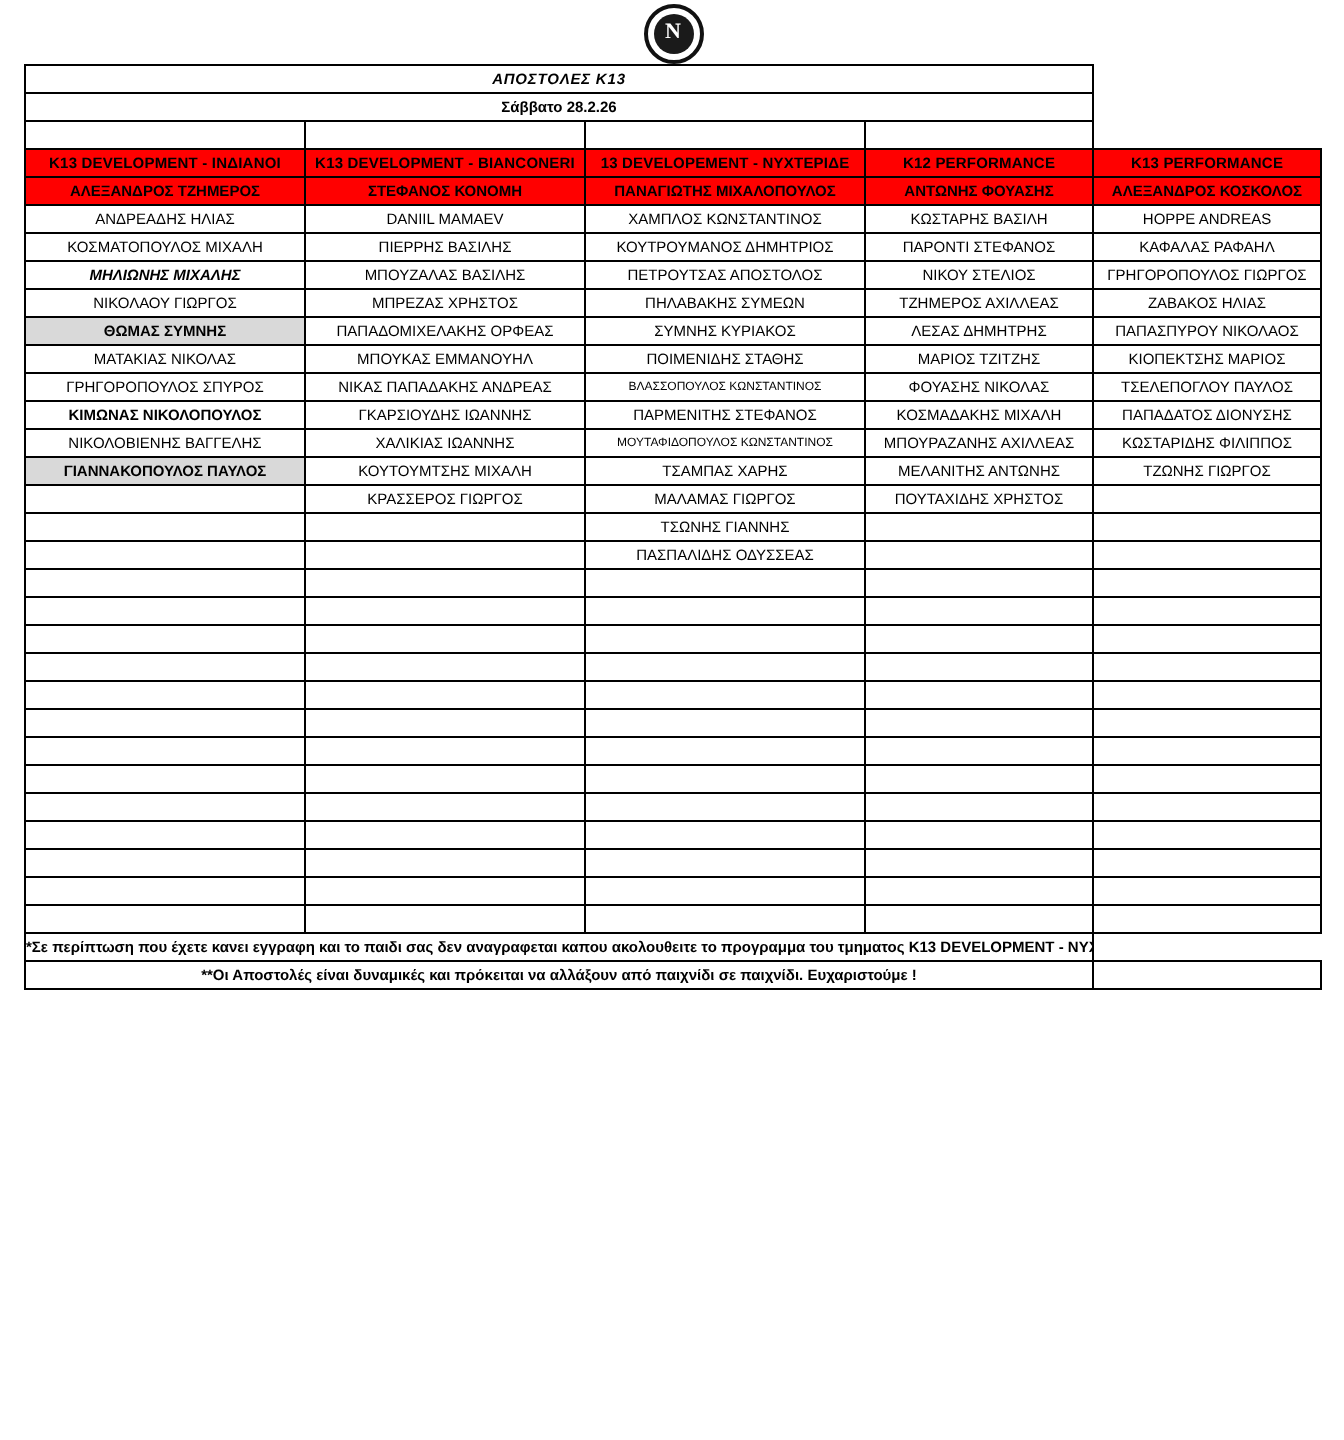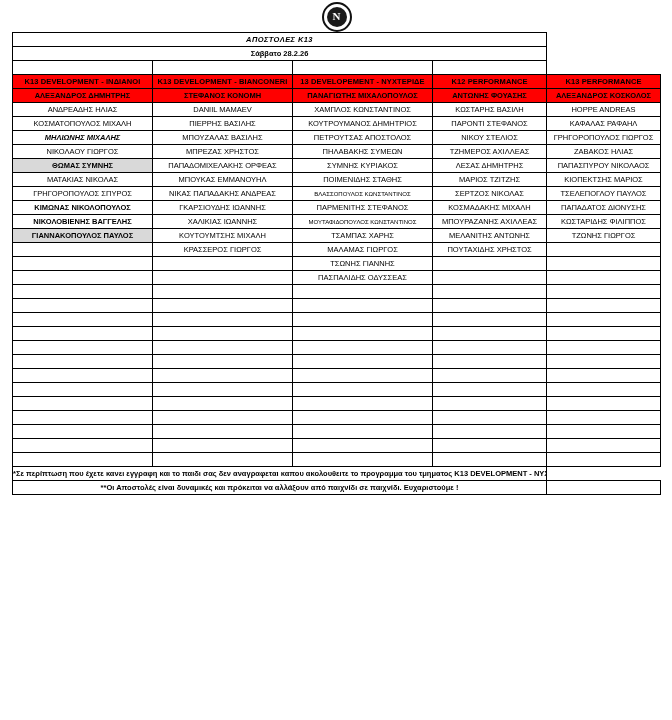--- a/index.html
+++ b/index.html
@@ -179,21 +179,21 @@
           <td class="nb"></td>
         </tr>
         <tr class="hdr-team">
           <td>K13 DEVELOPMENT - ΙΝΔΙΑΝΟΙ</td>
           <td>K13 DEVELOPMENT - BIANCONERI</td>
           <td>13 DEVELOPEMENT - ΝΥΧΤΕΡΙΔΕ</td>
           <td>K12 PERFORMANCE</td>
           <td>K13 PERFORMANCE</td>
         </tr>
         <tr class="hdr-coach">
-          <td>ΑΛΕΞΑΝΔΡΟΣ ΔΗΜΗΤΡΗΣ</td>
+          <td>ΑΛΕΞΑΝΔΡΟΣ ΤΖΗΜΕΡΟΣ</td>
           <td>ΣΤΕΦΑΝΟΣ ΚΟΝΟΜΗ</td>
           <td>ΠΑΝΑΓΙΩΤΗΣ ΜΙΧΑΛΟΠΟΥΛΟΣ</td>
           <td>ΑΝΤΩΝΗΣ ΦΟΥΑΣΗΣ</td>
           <td>ΑΛΕΞΑΝΔΡΟΣ ΚΟΣΚΟΛΟΣ</td>
         </tr>
 
         <tr class="player-row">
           <td>ΑΝΔΡΕΑΔΗΣ ΗΛΙΑΣ</td>
           <td>DANIIL MAMAEV</td>
           <td>ΧΑΜΠΛΟΣ ΚΩΝΣΤΑΝΤΙΝΟΣ</td>
@@ -232,32 +232,32 @@
           <td>ΜΑΤΑΚΙΑΣ ΝΙΚΟΛΑΣ</td>
           <td>ΜΠΟΥΚΑΣ ΕΜΜΑΝΟΥΗΛ</td>
           <td>ΠΟΙΜΕΝΙΔΗΣ ΣΤΑΘΗΣ</td>
           <td>ΜΑΡΙΟΣ ΤΖΙΤΖΗΣ</td>
           <td>ΚΙΟΠΕΚΤΣΗΣ ΜΑΡΙΟΣ</td>
         </tr>
         <tr class="player-row">
           <td>ΓΡΗΓΟΡΟΠΟΥΛΟΣ ΣΠΥΡΟΣ</td>
           <td>ΝΙΚΑΣ ΠΑΠΑΔΑΚΗΣ ΑΝΔΡΕΑΣ</td>
           <td style="font-size:6px;white-space:normal;line-height:1">ΒΛΑΣΣΟΠΟΥΛΟΣ ΚΩΝΣΤΑΝΤΙΝΟΣ</td>
-          <td>ΣΕΡΤΖΟΣ ΝΙΚΟΛΑΣ</td>
+          <td>ΦΟΥΑΣΗΣ ΝΙΚΟΛΑΣ</td>
           <td>ΤΣΕΛΕΠΟΓΛΟΥ ΠΑΥΛΟΣ</td>
         </tr>
         <tr class="player-row">
           <td style="font-weight:bold">ΚΙΜΩΝΑΣ ΝΙΚΟΛΟΠΟΥΛΟΣ</td>
           <td>ΓΚΑΡΣΙΟΥΔΗΣ ΙΩΑΝΝΗΣ</td>
           <td>ΠΑΡΜΕΝΙΤΗΣ ΣΤΕΦΑΝΟΣ</td>
           <td>ΚΟΣΜΑΔΑΚΗΣ ΜΙΧΑΛΗ</td>
           <td>ΠΑΠΑΔΑΤΟΣ ΔΙΟΝΥΣΗΣ</td>
         </tr>
         <tr class="player-row">
-          <td style="font-weight:bold">ΝΙΚΟΛΟΒΙΕΝΗΣ ΒΑΓΓΕΛΗΣ</td>
+          <td style="font-weight:normal">ΝΙΚΟΛΟΒΙΕΝΗΣ ΒΑΓΓΕΛΗΣ</td>
           <td>ΧΑΛΙΚΙΑΣ ΙΩΑΝΝΗΣ</td>
           <td style="font-size:6px;white-space:normal;line-height:1">ΜΟΥΤΑΦΙΔΟΠΟΥΛΟΣ ΚΩΝΣΤΑΝΤΙΝΟΣ</td>
           <td>ΜΠΟΥΡΑΖΑΝΗΣ ΑΧΙΛΛΕΑΣ</td>
           <td>ΚΩΣΤΑΡΙΔΗΣ ΦΙΛΙΠΠΟΣ</td>
         </tr>
         <tr class="player-row">
           <td class="hl-gray">ΓΙΑΝΝΑΚΟΠΟΥΛΟΣ ΠΑΥΛΟΣ</td>
           <td>ΚΟΥΤΟΥΜΤΣΗΣ ΜΙΧΑΛΗ</td>
           <td>ΤΣΑΜΠΑΣ ΧΑΡΗΣ</td>
           <td>ΜΕΛΑΝΙΤΗΣ ΑΝΤΩΝΗΣ</td>

